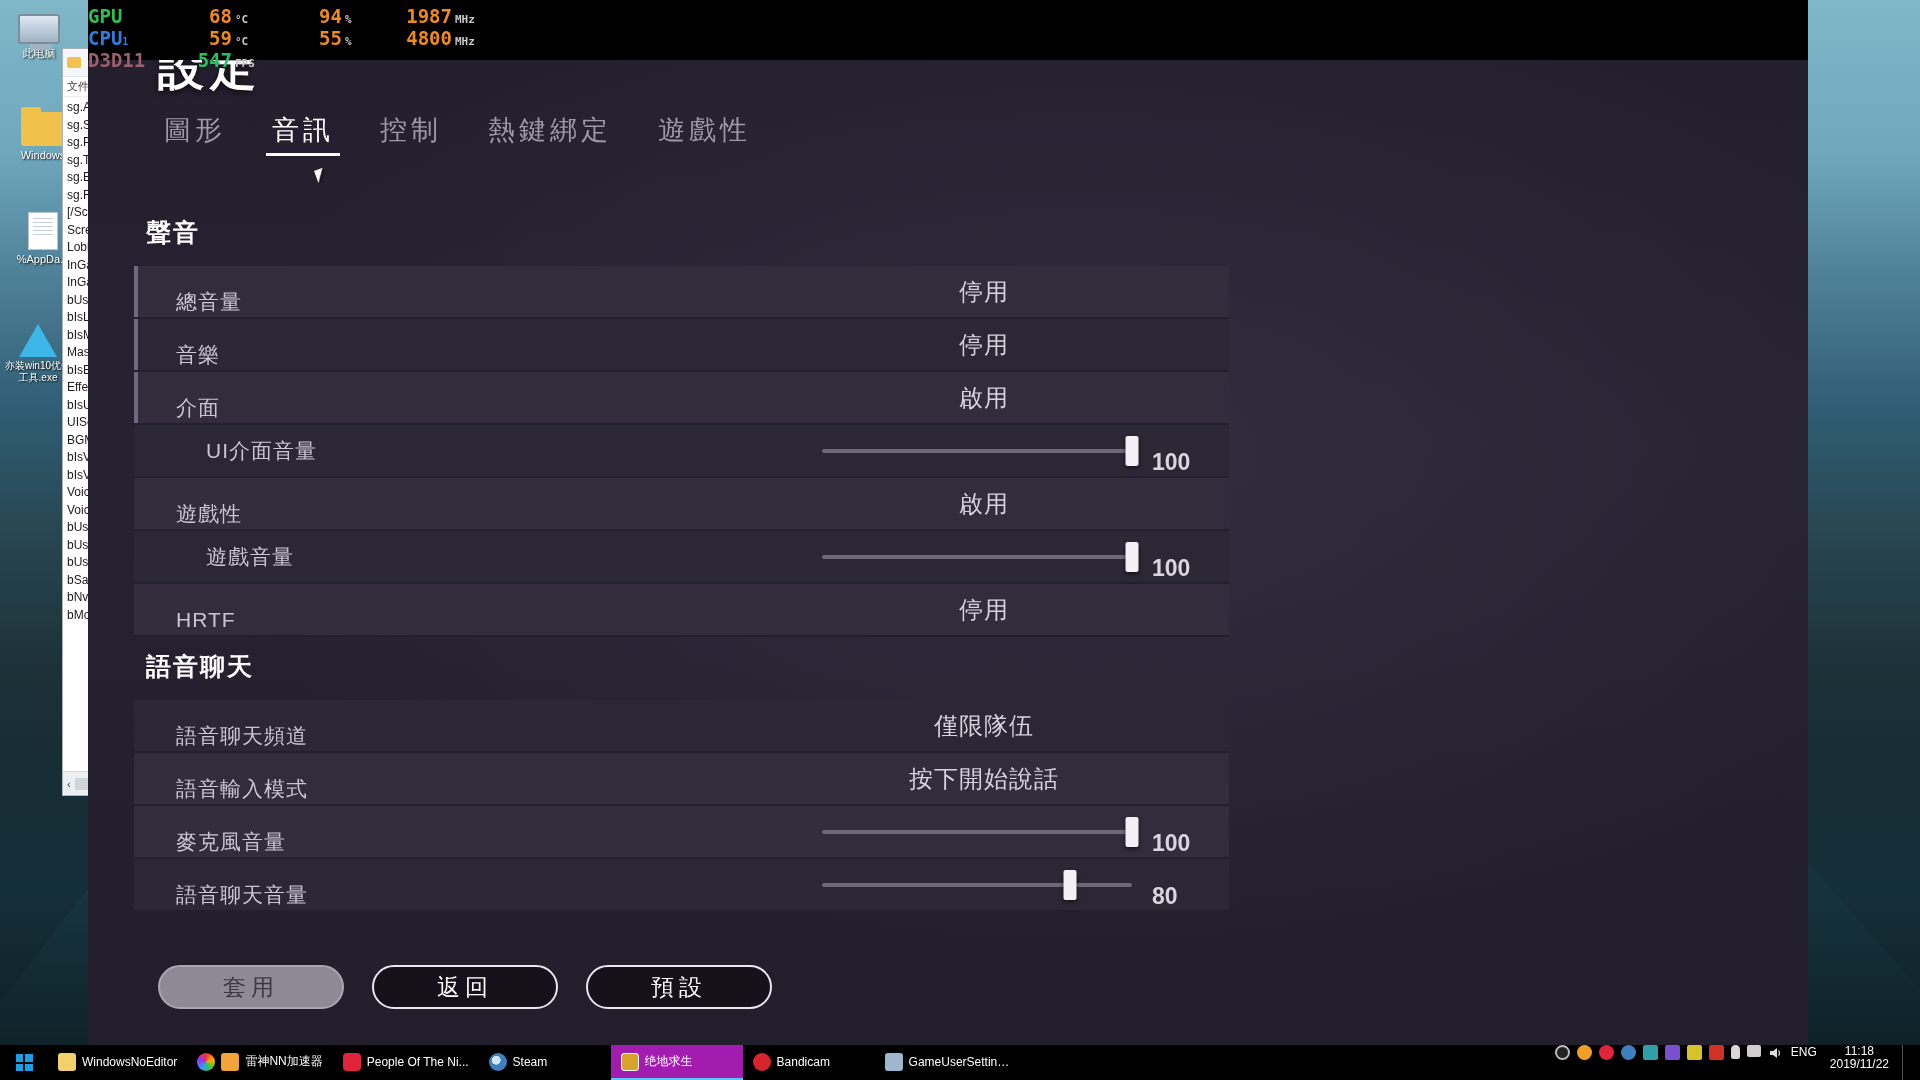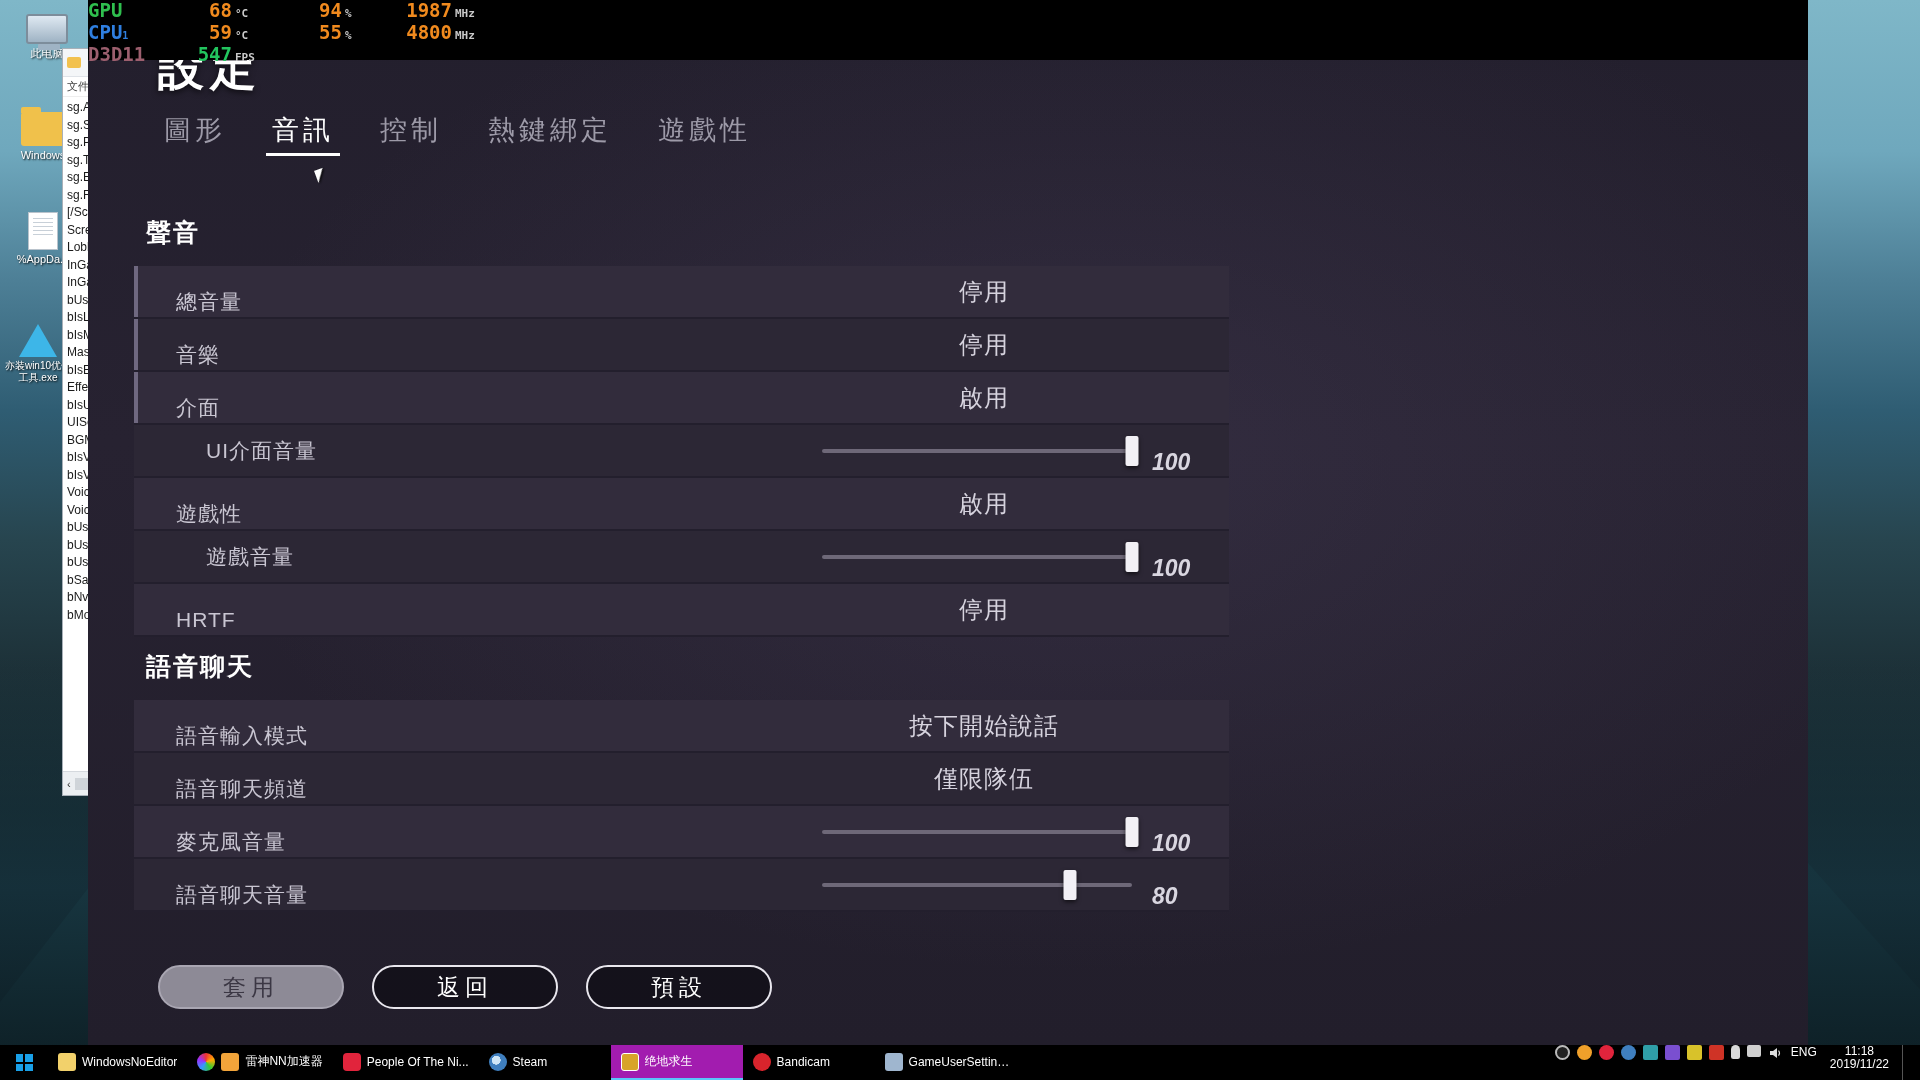--- a/index.html
+++ b/index.html
@@ -47,21 +47,21 @@
   #explorer ul{ list-style:none; padding:2px 0 0 4px;}
   #explorer li{ font-size:12px; line-height:17.5px; white-space:nowrap; overflow:hidden; color:#1a1a1a;}
   #explorer .efoot{ position:absolute; bottom:0; left:0; right:0; height:24px;
     background:#eceff2; border-top:1px solid #d5d9de; display:flex; align-items:center;}
   #explorer .efoot .arrow{ font-size:11px; padding:0 4px; color:#333;}
   #explorer .efoot .sbar{ flex:1; height:12px; background:#cfd4d9; margin-right:2px;}
 
   
   #osd{ position:absolute; left:88px; top:0; width:1720px; height:60px; background:#000; }
   #osd table{ border-collapse:collapse; font-family:"DejaVu Sans Mono","Liberation Mono",monospace;
-    font-weight:bold; font-size:19px; line-height:19px; margin-top:1px;}
+    font-weight:bold; font-size:19px; line-height:19px; margin-top:7px;}
   #osd td{ padding:0 0 0 0; white-space:nowrap; vertical-align:baseline;}
   #osd .lbl{ width:78px; }
   #osd .gpu{ color:#2fbf4e; }
   #osd .cpu{ color:#2f7fe0; }
   #osd .d3d{ color:#9c5f6e; }
   #osd .num{ color:#f08a1e; text-align:right; width:66px;}
   #osd .unit{ color:#c9c9c9; font-size:11px; padding-left:3px; width:44px;}
   #osd .sub1{ font-size:10px; }
 
   
@@ -85,21 +85,21 @@
   .rows{ width:1095px; }
   .row{ height:53px; display:flex; align-items:center; position:relative;
      background:#322c3c; border-bottom:2px solid #231f2d; }
   .row.alt{ background:#2c2735; }
   .row.accent:before{ content:""; position:absolute; left:0; top:0; bottom:0; width:4px; background:#6f6880;}
   .row .rlabel{ color:#c9c6d2; font-size:21px; letter-spacing:1px; }
   .row .rlabel.l1{ margin-left:42px;margin-top:20px; }
   .row .rlabel.l2{ margin-left:72px; }
   .row .rvalue{ position:absolute; left:735px; width:230px; text-align:center;
      color:#d6d3de; font-size:24px; letter-spacing:1px;}
-  .slider{ position:absolute; left:688px; width:390px; height:53px; display:flex; align-items:center;font-style:italic; }
+  .slider{ position:absolute; left:688px; width:390px; height:53px; display:flex; align-items:center; }
   .track{ position:relative; width:310px; height:4px; background:#6e6878; border-radius:2px;}
   .knob{ position:absolute; top:-13px; width:13px; height:30px; background:#f2f0f5;
      border-radius:2px; box-shadow:0 2px 4px rgba(0,0,0,.6); transform:translateX(-50%);}
   .snum{ position:absolute; left:330px; color:#d9d6e0; font-size:23px; width:60px;}
 
   .btnrow{ position:absolute; left:70px; bottom:36px; display:flex; gap:28px;}
   .btn{ width:186px; height:44px; border-radius:24px; display:flex; align-items:center;
      justify-content:center; font-size:23px; letter-spacing:5px; cursor:pointer;}
   .btn.apply{ background:#8d8a96; color:#3b3744; border:2px solid #a9a6b2;}
   .btn.ghost{ background:rgba(10,8,14,.55); color:#fff; border:2px solid #e9e7ee;}
@@ -128,21 +128,21 @@
 <body>
 
 <div id="desktop">
   <div class="mtn a"></div>
   <div class="mtn b"></div>
   <div class="mtn c"></div>
   <div class="mtn d"></div>
   <div id="haze"></div>
 </div>
 
-<div class="dicon" style="left:8px; top:14px;">
+<div class="dicon" style="left:0; top:14px;">
   <span class="gl ic-pc"></span>
   <span>此电脑</span>
 </div>
 <div class="dicon" style="left:4px; top:112px;">
   <span class="gl ic-fold"></span>
   <span>Windows</span>
 </div>
 <div class="dicon" style="left:4px; top:212px;">
   <span class="gl ic-doc"></span>
   <span>%AppDa...</span>
@@ -260,28 +260,28 @@
       </div>
 
     </div>
   </div>
 
   <div style="position:absolute; left:46px; top:612px;">
     <div class="sec-title">語音聊天</div>
 
     <div class="rows" style="margin-top:17px;">
 
+      <div class="row alt">
+        <span class="rlabel l1">語音聊天頻道</span>
+        <span class="rvalue">僅限隊伍</span>
+      </div>
+
       <div class="row">
         <span class="rlabel l1">語音輸入模式</span>
         <span class="rvalue">按下開始說話</span>
-      </div>
-
-      <div class="row alt">
-        <span class="rlabel l1">語音聊天頻道</span>
-        <span class="rvalue">僅限隊伍</span>
       </div>
 
       <div class="row">
         <span class="rlabel l1">麥克風音量</span>
         <span class="slider">
           <span class="track">
             <i class="knob" style="left: 100%;"></i>
             <b class="snum">100</b>
           </span>
         </span>

